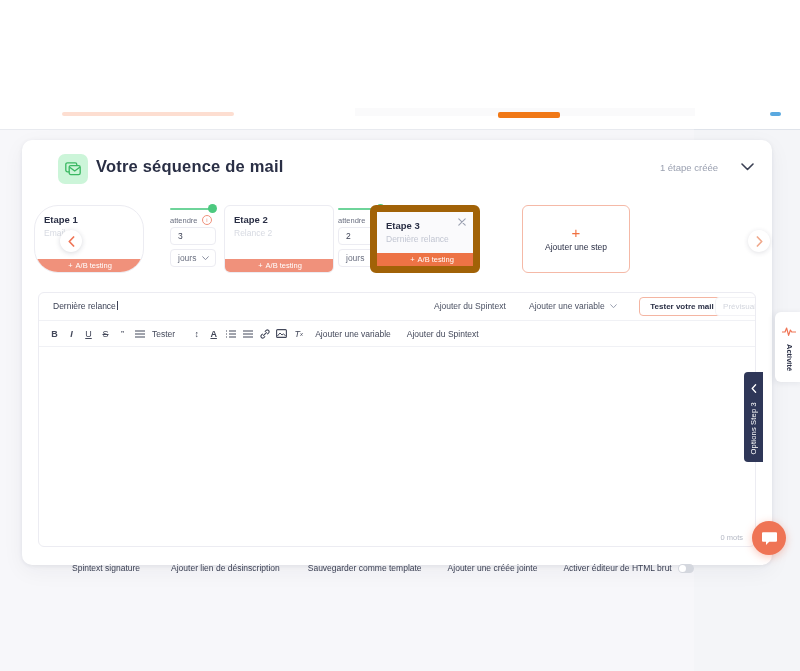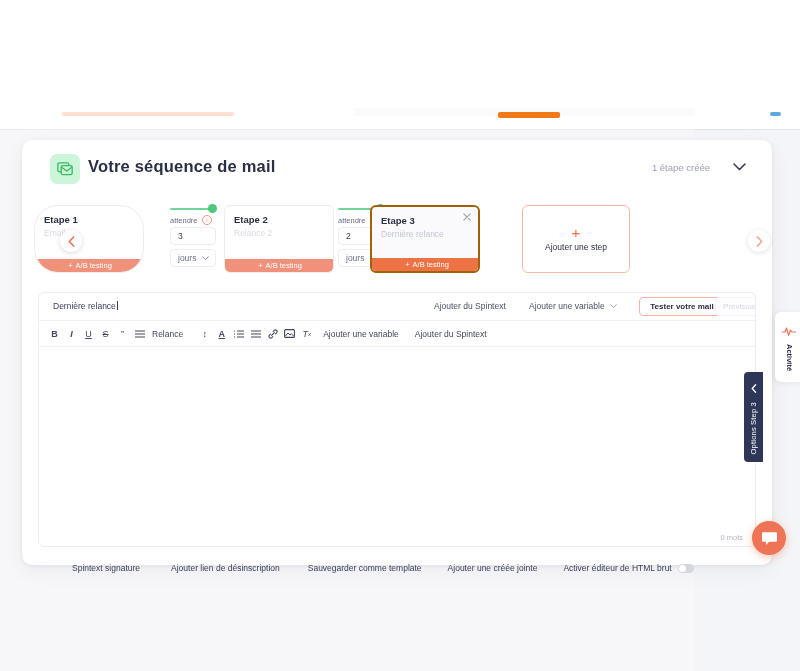--- a/index.html
+++ b/index.html
@@ -30,21 +30,21 @@
       background:#f4f5f8; }
 
   
   .main-card {
     position:absolute; left:22px; top:140px; width:750px; height:425px;
     background:#ffffff; border-radius:10px;
     box-shadow: 0 1px 4px rgba(30,35,60,.08), 0 6px 22px rgba(30,35,60,.05);
   }
 
   
-  .seq-header { position:absolute; left:8px; top:0; width:750px; height:56px; }
+  .seq-header { position:absolute; left:16px; top:0; width:750px; height:56px; }
   .mail-badge {
     position:absolute; left:20px; top:14px; width:30px; height:30px;
     background:#ccf5d9; border-radius:7px; display:flex; align-items:center; justify-content:center;
   }
   .seq-title {
     position:absolute; left:58px; top:17px;
     font-size:16.5px; font-weight:bold; color:#2a2f45; letter-spacing:.2px;
   }
   .step-count {
     position:absolute; right:70px; top:22px; font-size:9.5px; color:#9aa0b0;
@@ -53,21 +53,21 @@
       display:flex; align-items:center; justify-content:center; cursor:pointer; }
 
   
   .steps-row { position:absolute; left:0; top:60px; width:750px; height:75px; }
 
   .step-card {
     position:absolute; top:5px; width:110px; height:68px;
     background:#ffffff; border:1px solid #ececf2; border-radius:6px;
     overflow:hidden;
   }
-  .step-card.active { background:#fafafc; border:2px solid #a16207; }
+  .step-card.active { background:#fafafc; border:7px solid #a16207; }
   .step-title { position:absolute; left:9px; top:8px; font-size:9.5px; font-weight:bold; color:#2a2f45; }
   .step-sub { position:absolute; left:9px; top:22px; font-size:8.5px; color:#c2c6d2; }
   .step-sub.dim { color:#d7dae2; }
   .ab-bar {
     position:absolute; left:0; bottom:0; width:110px; height:13px;
     background:#f0917b; color:#ffffff; font-size:7.5px;
     display:flex; align-items:center; justify-content:center; gap:3px; cursor:pointer;
   }
   .ab-bar.strong { background:#ed7345; }
   .step-close { position:absolute; right:5px; top:4px; width:12px; height:12px; cursor:pointer;
@@ -321,21 +321,21 @@
         <div class="fmt-btn" style="font-weight:bold">B</div>
         <div class="fmt-btn" style="font-style:italic;font-weight:bold">I</div>
         <div class="fmt-btn" style="text-decoration:underline">U</div>
         <div class="fmt-btn" style="text-decoration:line-through">S</div>
         <div class="fmt-btn">”</div>
         <div class="fmt-btn">
           <svg width="10" height="8" viewBox="0 0 10 8">
               <path d="M0 1h10M0 4h10M0 7h10" stroke="#43485a" stroke-width="1.1"></path>
             </svg>
         </div>
-        <div class="fmt-normal">Relance</div>
+        <div class="fmt-normal">Tester</div>
         <div class="fmt-sep"></div>
         <div class="fmt-btn">↕</div>
         <div class="fmt-btn" style="text-decoration:underline;font-weight:bold">A</div>
         <div class="fmt-btn">
           <svg width="10" height="8" viewBox="0 0 10 8">
               <path d="M3 1h7M3 4h7M3 7h7" stroke="#43485a" stroke-width="1.1"></path>
               <path d="M0 1h1M0 4h1M0 7h1" stroke="#43485a" stroke-width="1.1"></path>
             </svg>
         </div>
         <div class="fmt-btn">

